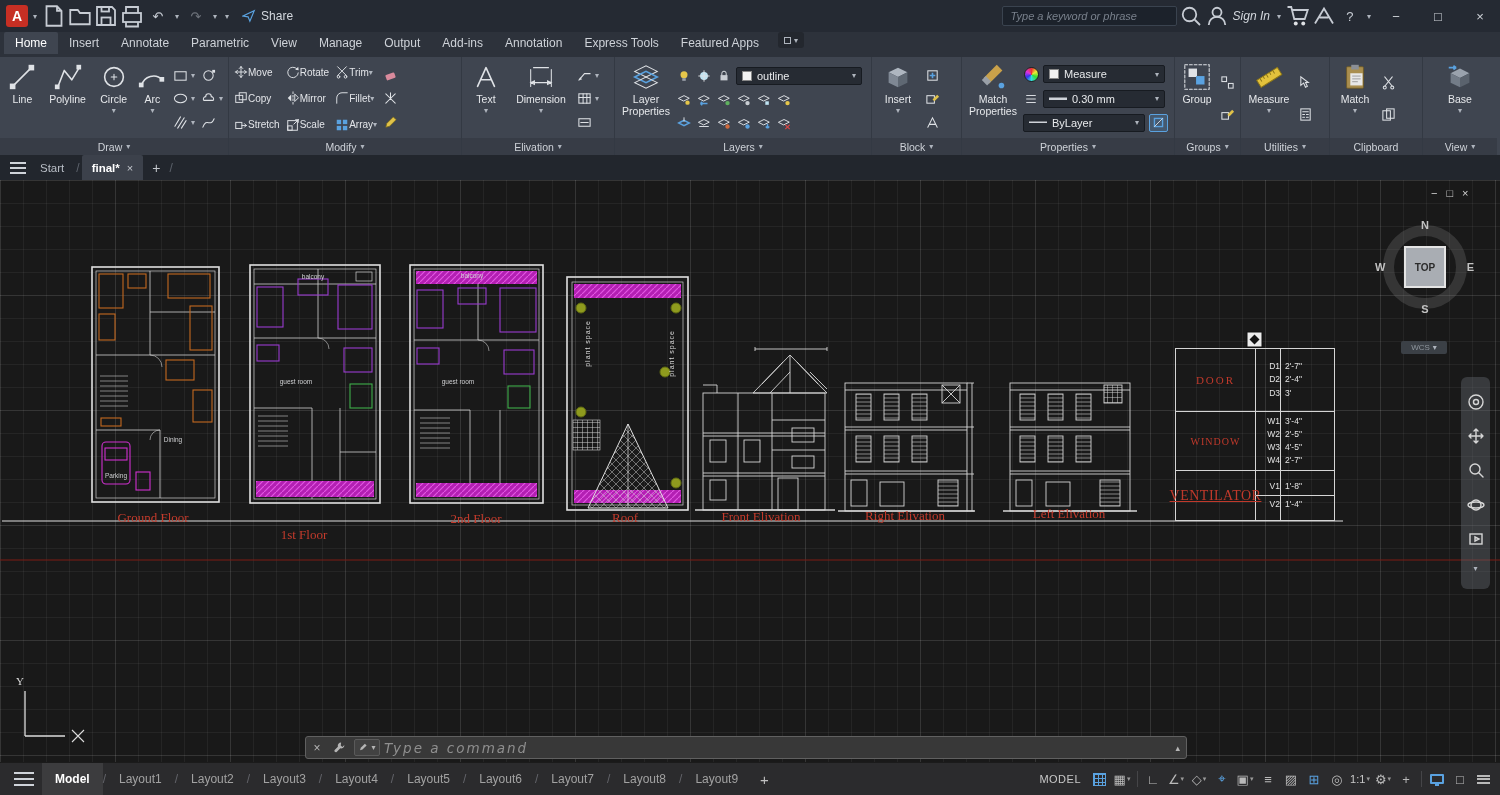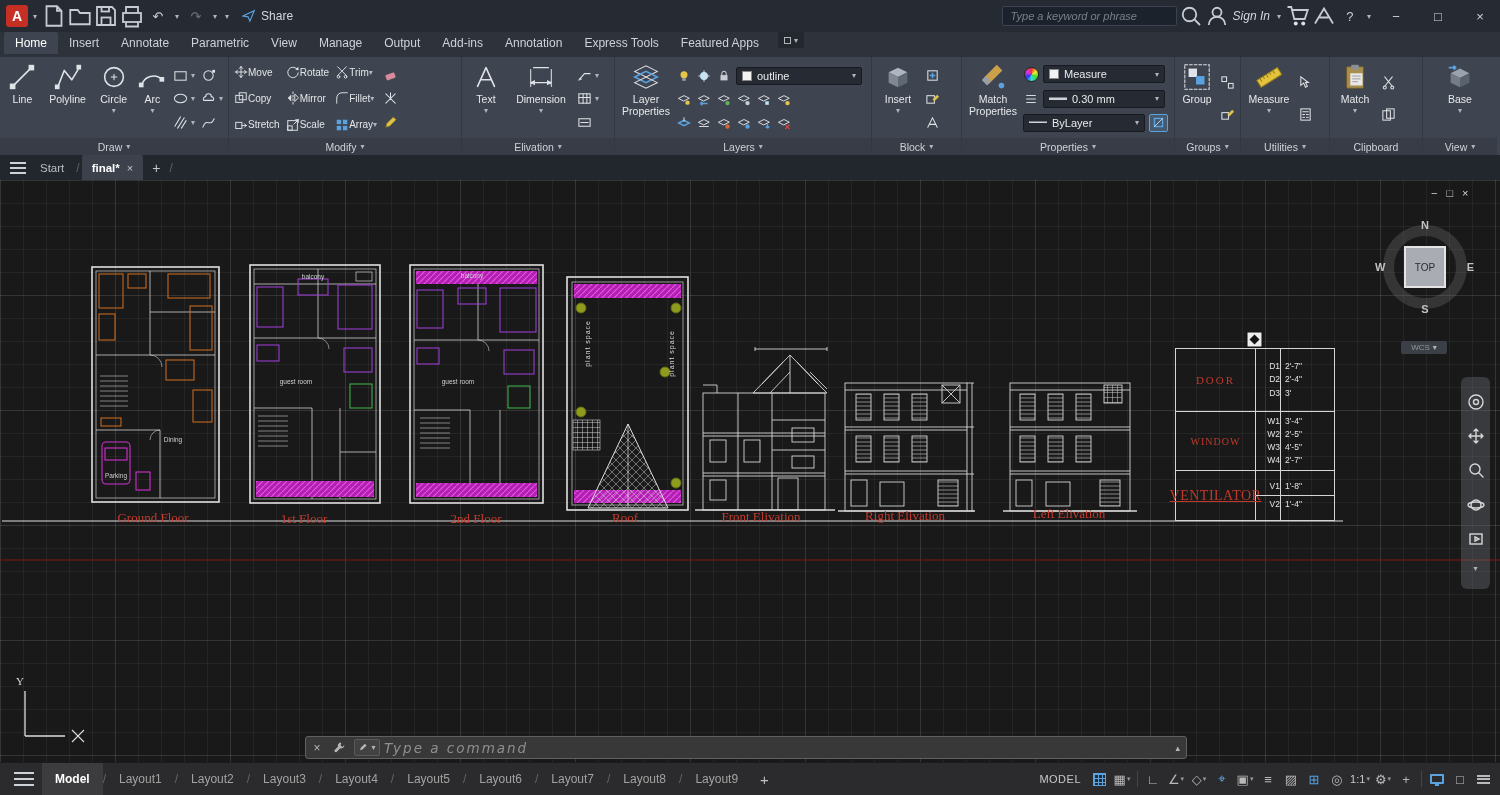--- a/index.html
+++ b/index.html
@@ -96,21 +96,21 @@
   .sitems::before{content:'';position:absolute;left:24px;top:0;bottom:0;border-left:1px solid #d5d5d5;}
   .sit{display:flex;font-size:8.5px;color:#e3e3e3;line-height:1.55;}
   .sit .code{width:24px;padding-left:4px;}
   .sit .val{padding-left:5px;}
   .sit.divided{border-bottom:1px solid #d5d5d5;margin-bottom:2px;padding-bottom:2px;}
 
   
   .vc{position:absolute;left:1378px;top:40px;width:94px;height:94px;}
   .vc-ring{position:absolute;inset:5px;border-radius:50%;border:11px solid rgba(120,120,120,.30);}
   .vc-l{position:absolute;color:#c2c2c2;font-size:11px;font-weight:bold;}
-  .vc-top{position:absolute;left:50%;top:50%;transform:translate(-50%,-50%);width:42px;height:42px;background:#a9adb3;border:2px solid #e4e4e4;color:#2b2b2b;font-size:10px;font-weight:normal;display:flex;align-items:center;justify-content:center;}
+  .vc-top{position:absolute;left:50%;top:50%;transform:translate(-50%,-50%);width:42px;height:42px;background:#a9adb3;border:2px solid #e4e4e4;color:#2b2b2b;font-size:10px;font-weight:bold;display:flex;align-items:center;justify-content:center;}
   .wcs{position:absolute;left:1401px;top:161px;width:46px;height:13px;background:#3b4046;border-radius:2px;color:#8f969e;font-size:8px;display:flex;align-items:center;justify-content:center;gap:3px;}
   .vpctl{position:absolute;left:1431px;top:7px;display:flex;gap:9px;color:#d5d5d5;font-size:11px;}
 
   
   .navbar{position:absolute;left:1461px;top:197px;width:29px;height:212px;background:rgba(96,100,106,.45);border-radius:6px;display:flex;flex-direction:column;align-items:center;justify-content:space-evenly;}
   .nav-ic svg{width:18px;height:18px;}
   .nv{stroke:#d6d6d6;fill:none;stroke-width:1.4;stroke-linecap:round;}
 
   
   .cmdline{position:absolute;left:305px;top:556px;width:882px;height:23px;background:#383838;border:1px solid #606060;border-radius:3px;display:flex;align-items:center;}
@@ -973,21 +973,21 @@
       <path d="M2,341 H1343" stroke="#e0e0e0" stroke-width="1"></path>
       <path d="M0,380 H1500" stroke="#7e1d15" stroke-width="1"></path>
 
       <g stroke="#dcdcdc" fill="none">
         <path d="M25,511 V556 M25,556 H65" stroke-width="1.3"></path>
         <path d="M72,550 l12,12 M84,550 l-12,12" stroke-width="1.1"></path>
       </g>
     </svg>
 
     <span class="plan-label" style="left:153px;top:330px">Ground Floor</span>
-    <span class="plan-label" style="left:304px;top:331px">1st Floor</span>
+    <span class="plan-label" style="left:304px;top:347px">1st Floor</span>
     <span class="plan-label" style="left:476px;top:331px">2nd Floor</span>
     <span class="plan-label" style="left:625px;top:330px">Roof</span>
     <span class="plan-label" style="left:761px;top:329px">Front Elivation</span>
     <span class="plan-label" style="left:905px;top:328px">Right Elivation</span>
     <span class="plan-label" style="left:1069px;top:326px">Left Elivation</span>
 
     <span class="micro" style="left:116px;top:292px">Parking</span>
     <span class="micro" style="left:173px;top:256px">Dining</span>
     <span class="micro" style="left:313px;top:93px">balcony</span>
     <span class="micro" style="left:296px;top:198px">guest room</span>

